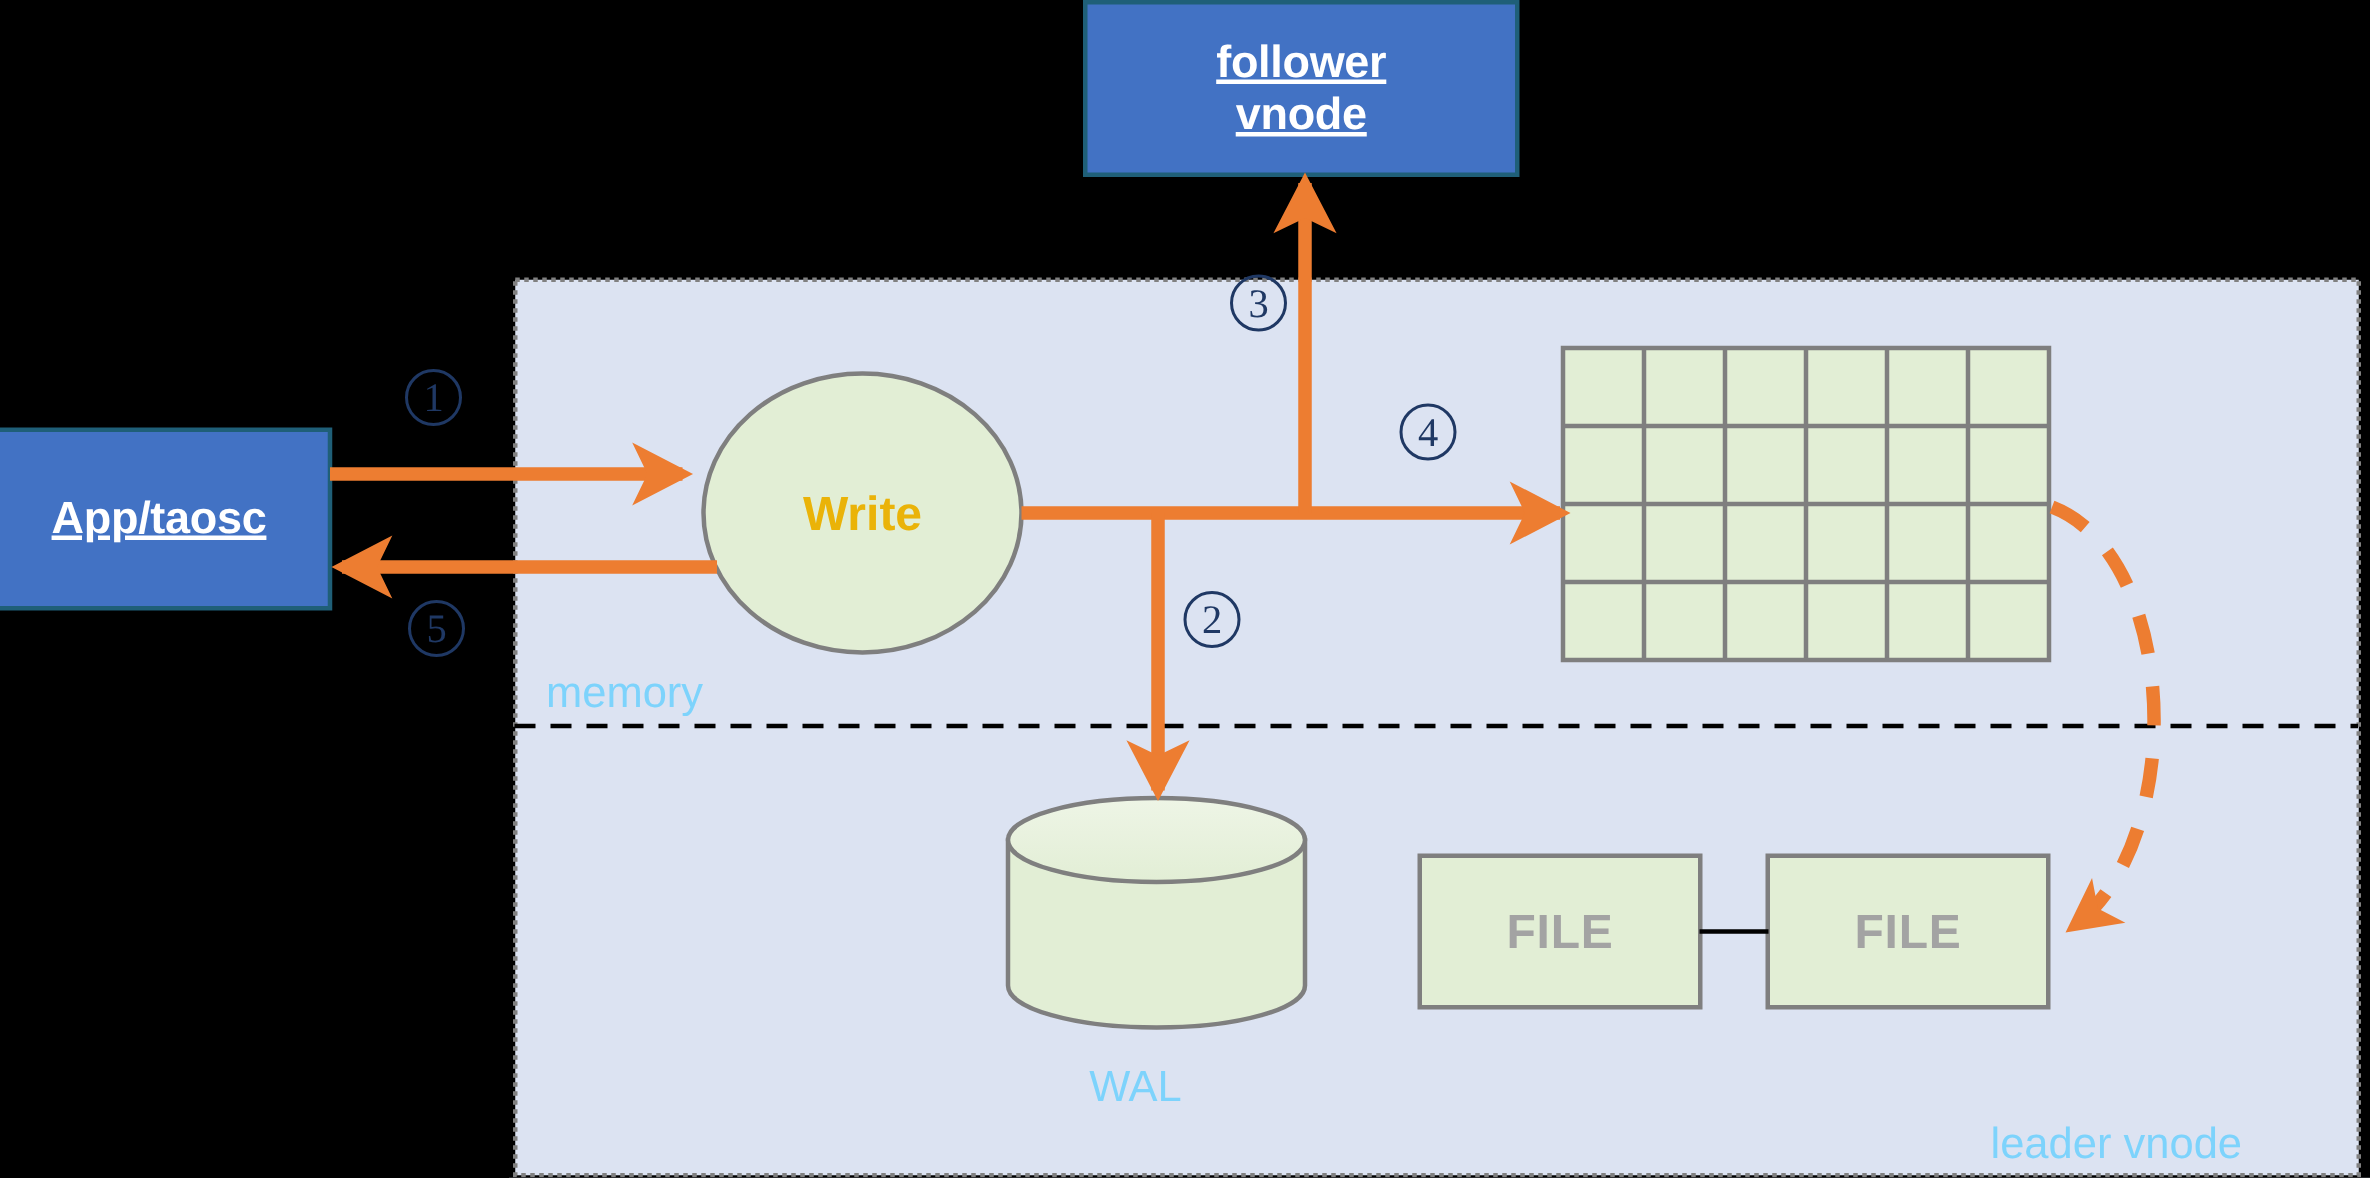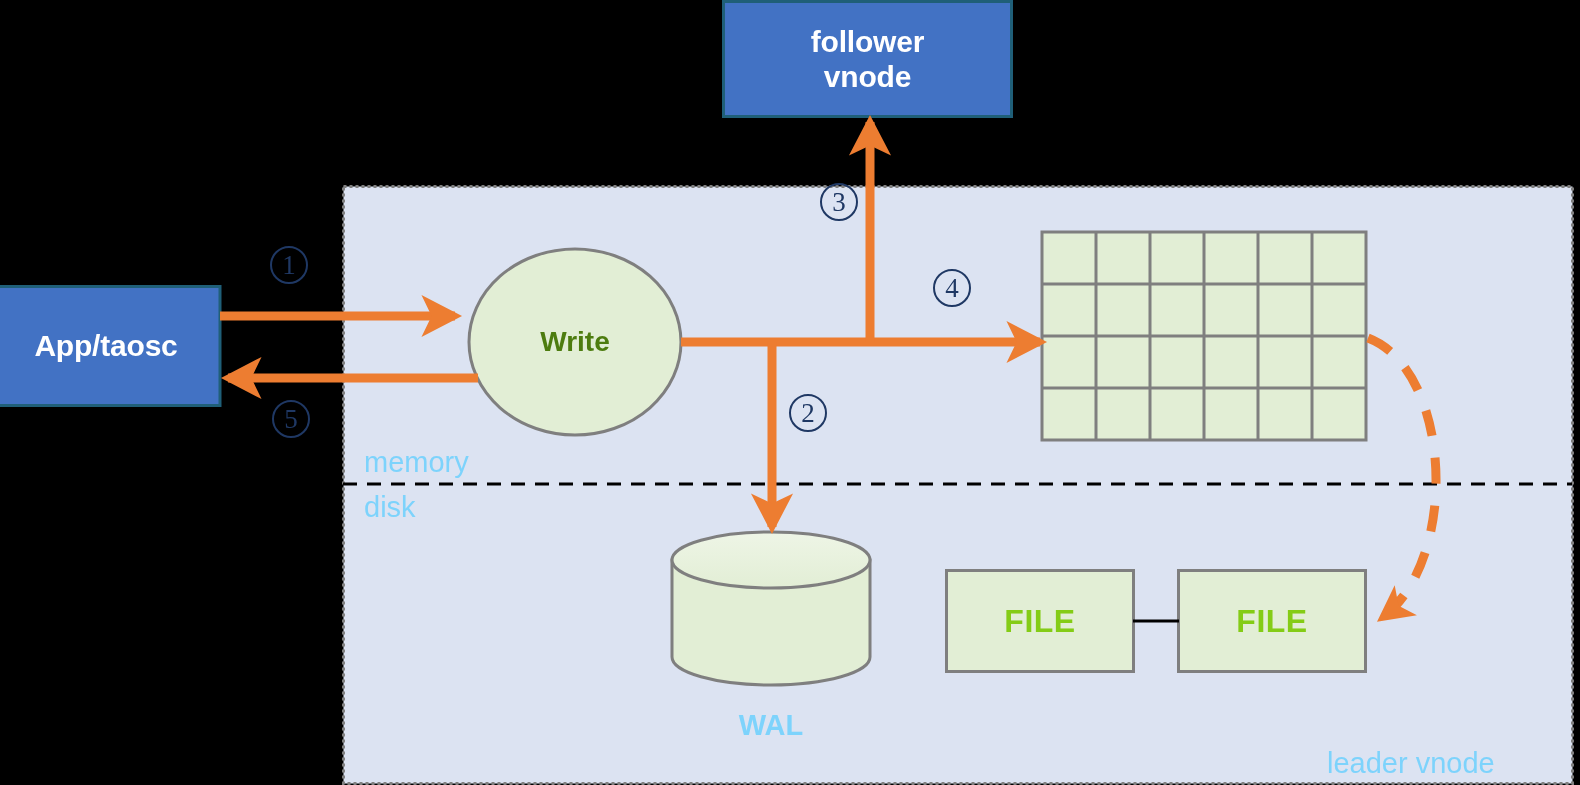--- a/index.html
+++ b/index.html
@@ -32,28 +32,29 @@
     text-align: center;
     pointer-events: none;
     white-space: pre-line;
   }
   .blue-box-label {
     color: #ffffff;
     font-weight: bold;
     font-size: 30px;
     line-height: 1.18;
     letter-spacing: -0.2px;
+    text-decoration: underline;
   }
   .ellipse-label {
-    color: #4d7c0f;
+    color: #eab308;
     font-weight: bold;
-    font-size: 28px;
+    font-size: 32px;
   }
   .file-label {
-    color: #84cc16;
+    color: #a3a3a3;
     font-weight: bold;
     font-size: 32px;
     letter-spacing: 0.5px;
   }
   .plain-label {
     color: #7dd3fc;
     font-size: 29px;
     font-weight: normal;
   }
   .step-badge {
@@ -147,23 +148,22 @@
 vnode</div>
 
   <div class="node-label ellipse-label" style="left:469px; top:312px; width:212px; height:60px;">Write</div>
 
   <div class="node-label file-label" style="left:946px; top:590px; width:188px; height:62px;">FILE</div>
 
   <div class="node-label file-label" style="left:1178px; top:590px; width:188px; height:62px;">FILE</div>
 
   <div class="node-label plain-label" style="left:364px; top:442px; width:180px; height:40px; justify-content:flex-start;">memory</div>
 
-  <div class="node-label plain-label" style="left:364px; top:487px; width:180px; height:40px; justify-content:flex-start;">disk</div>
 
-  <div class="node-label plain-label" style="left:671px; top:705px; width:200px; height:40px;font-weight:bold;">WAL</div>
+  <div class="node-label plain-label" style="left:657px; top:705px; width:200px; height:40px;">WAL</div>
 
 
   <div class="node-label plain-label" style="left:1327px; top:707px; width:230px; height:40px; justify-content:flex-start;margin-top:36px;">leader vnode</div>
 
   <div class="step-badge" style="left:270px; top:246px;">1</div>
   <div class="step-badge" style="left:789px; top:394px;">2</div>
   <div class="step-badge" style="left:820px; top:183px;">3</div>
   <div class="step-badge" style="left:933px; top:269px;">4</div>
   <div class="step-badge" style="left:272px; top:400px;">5</div>
 

